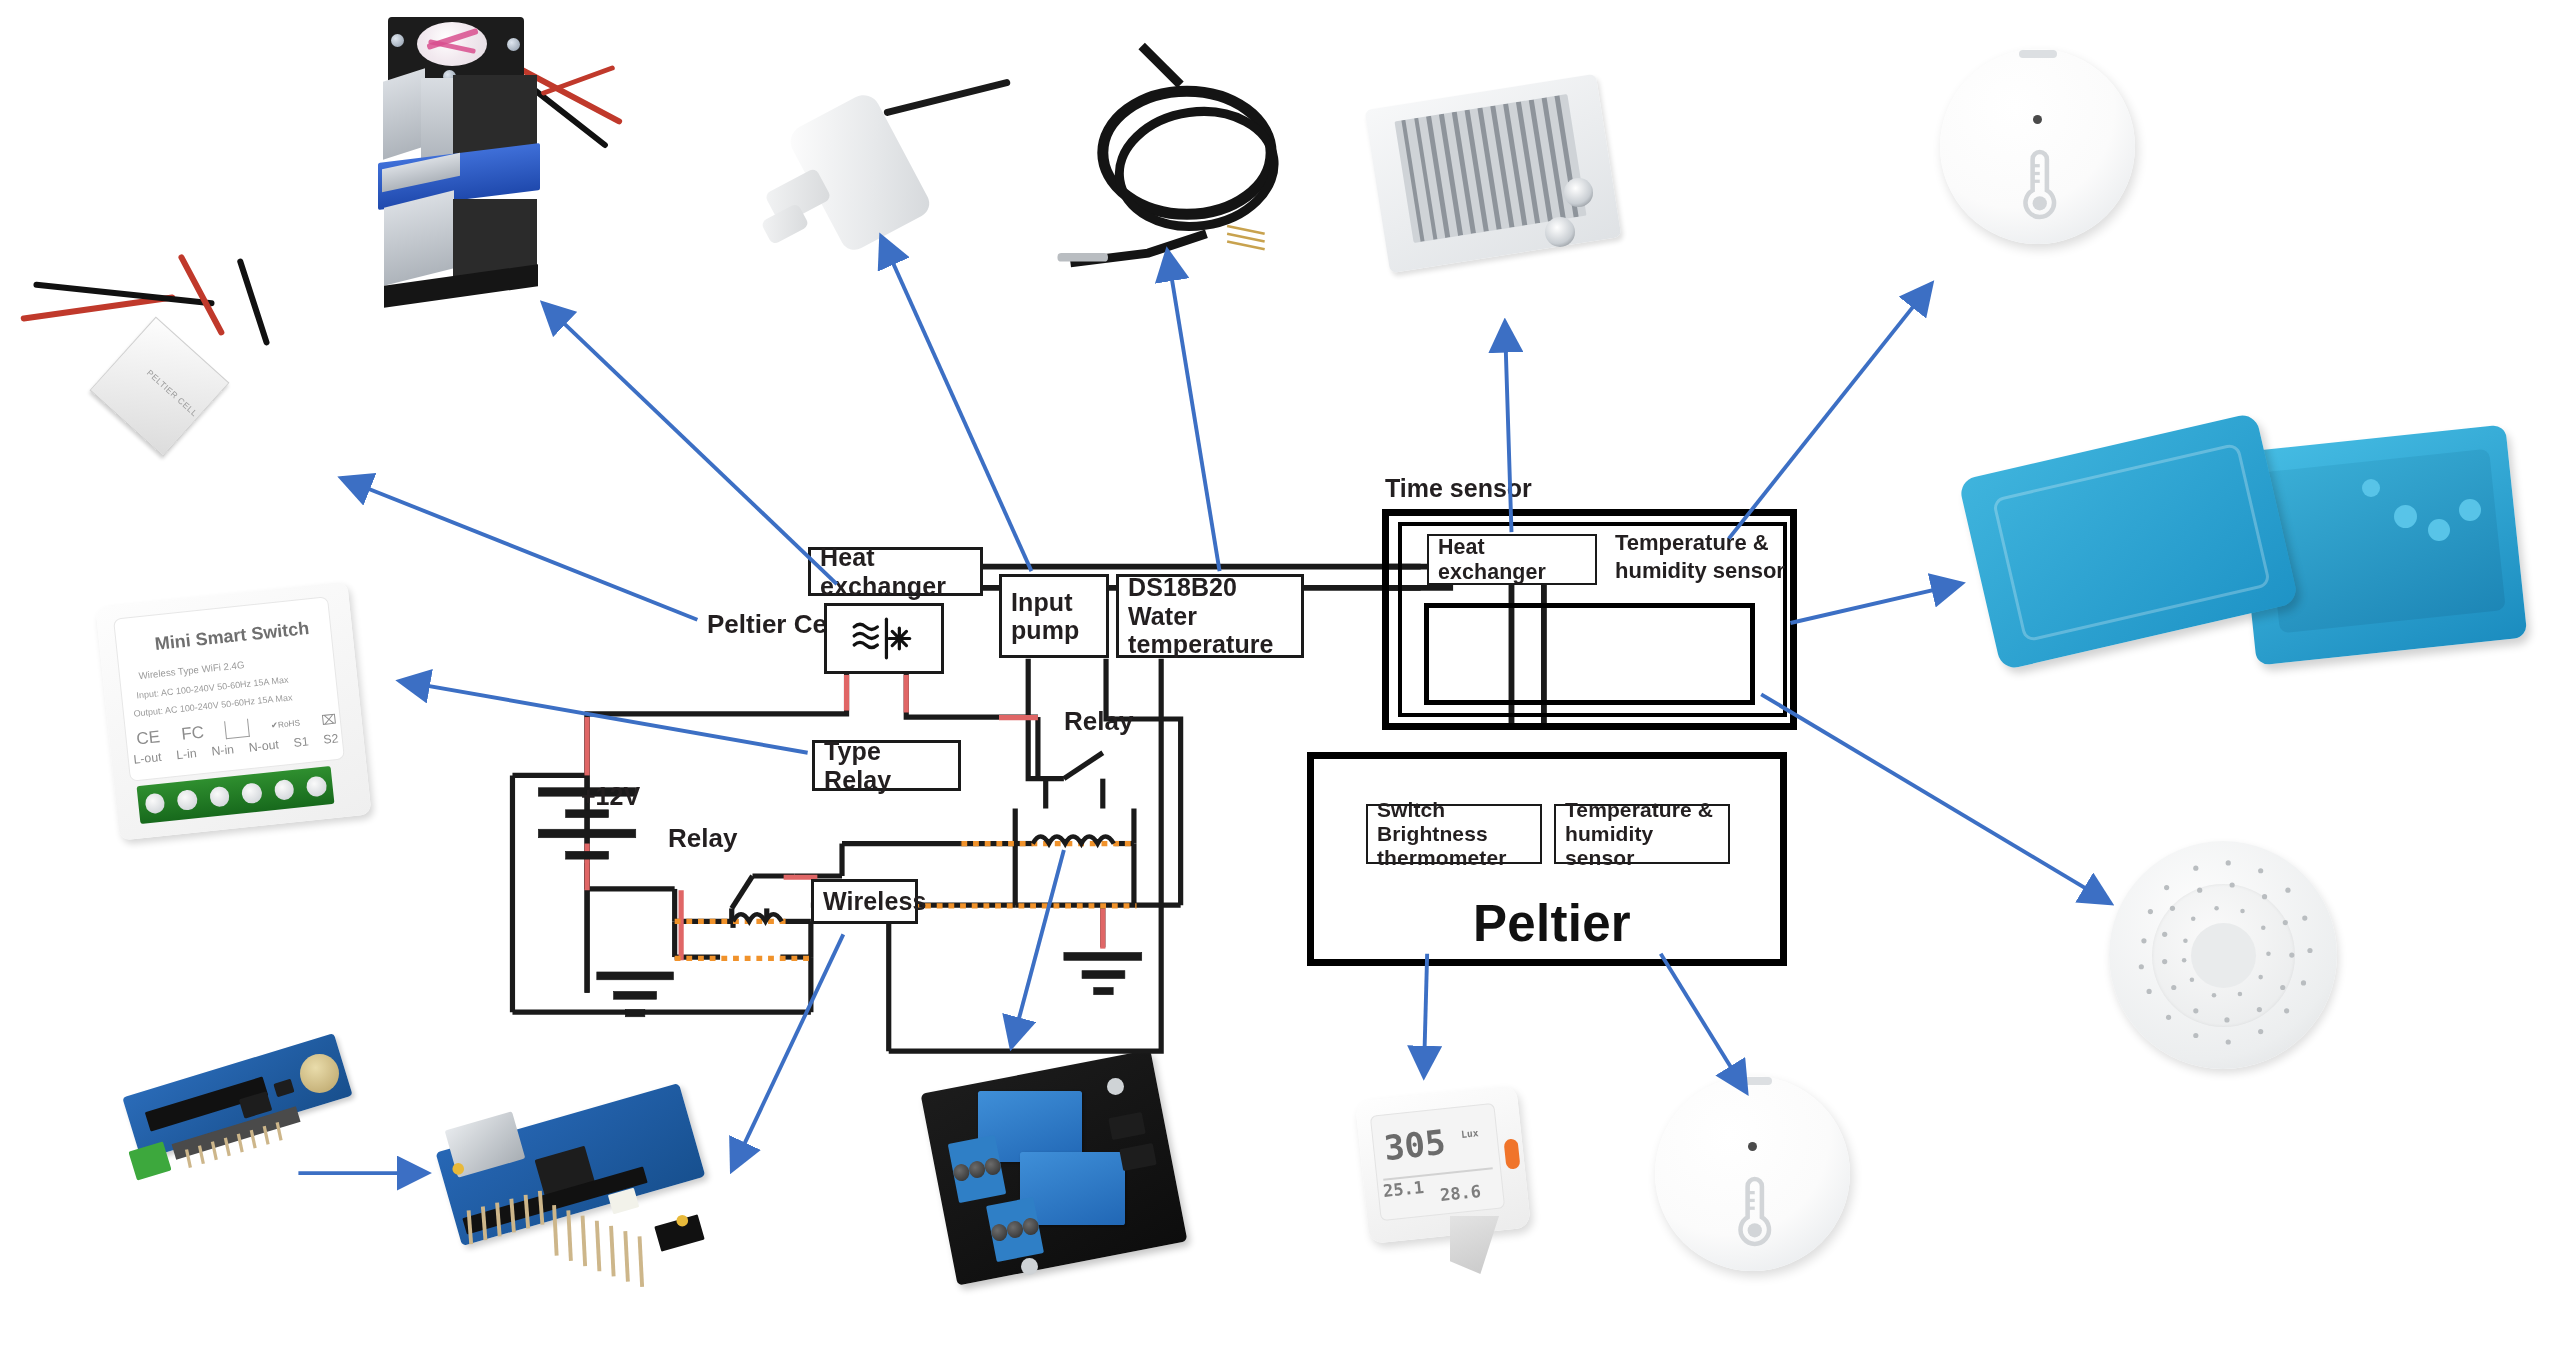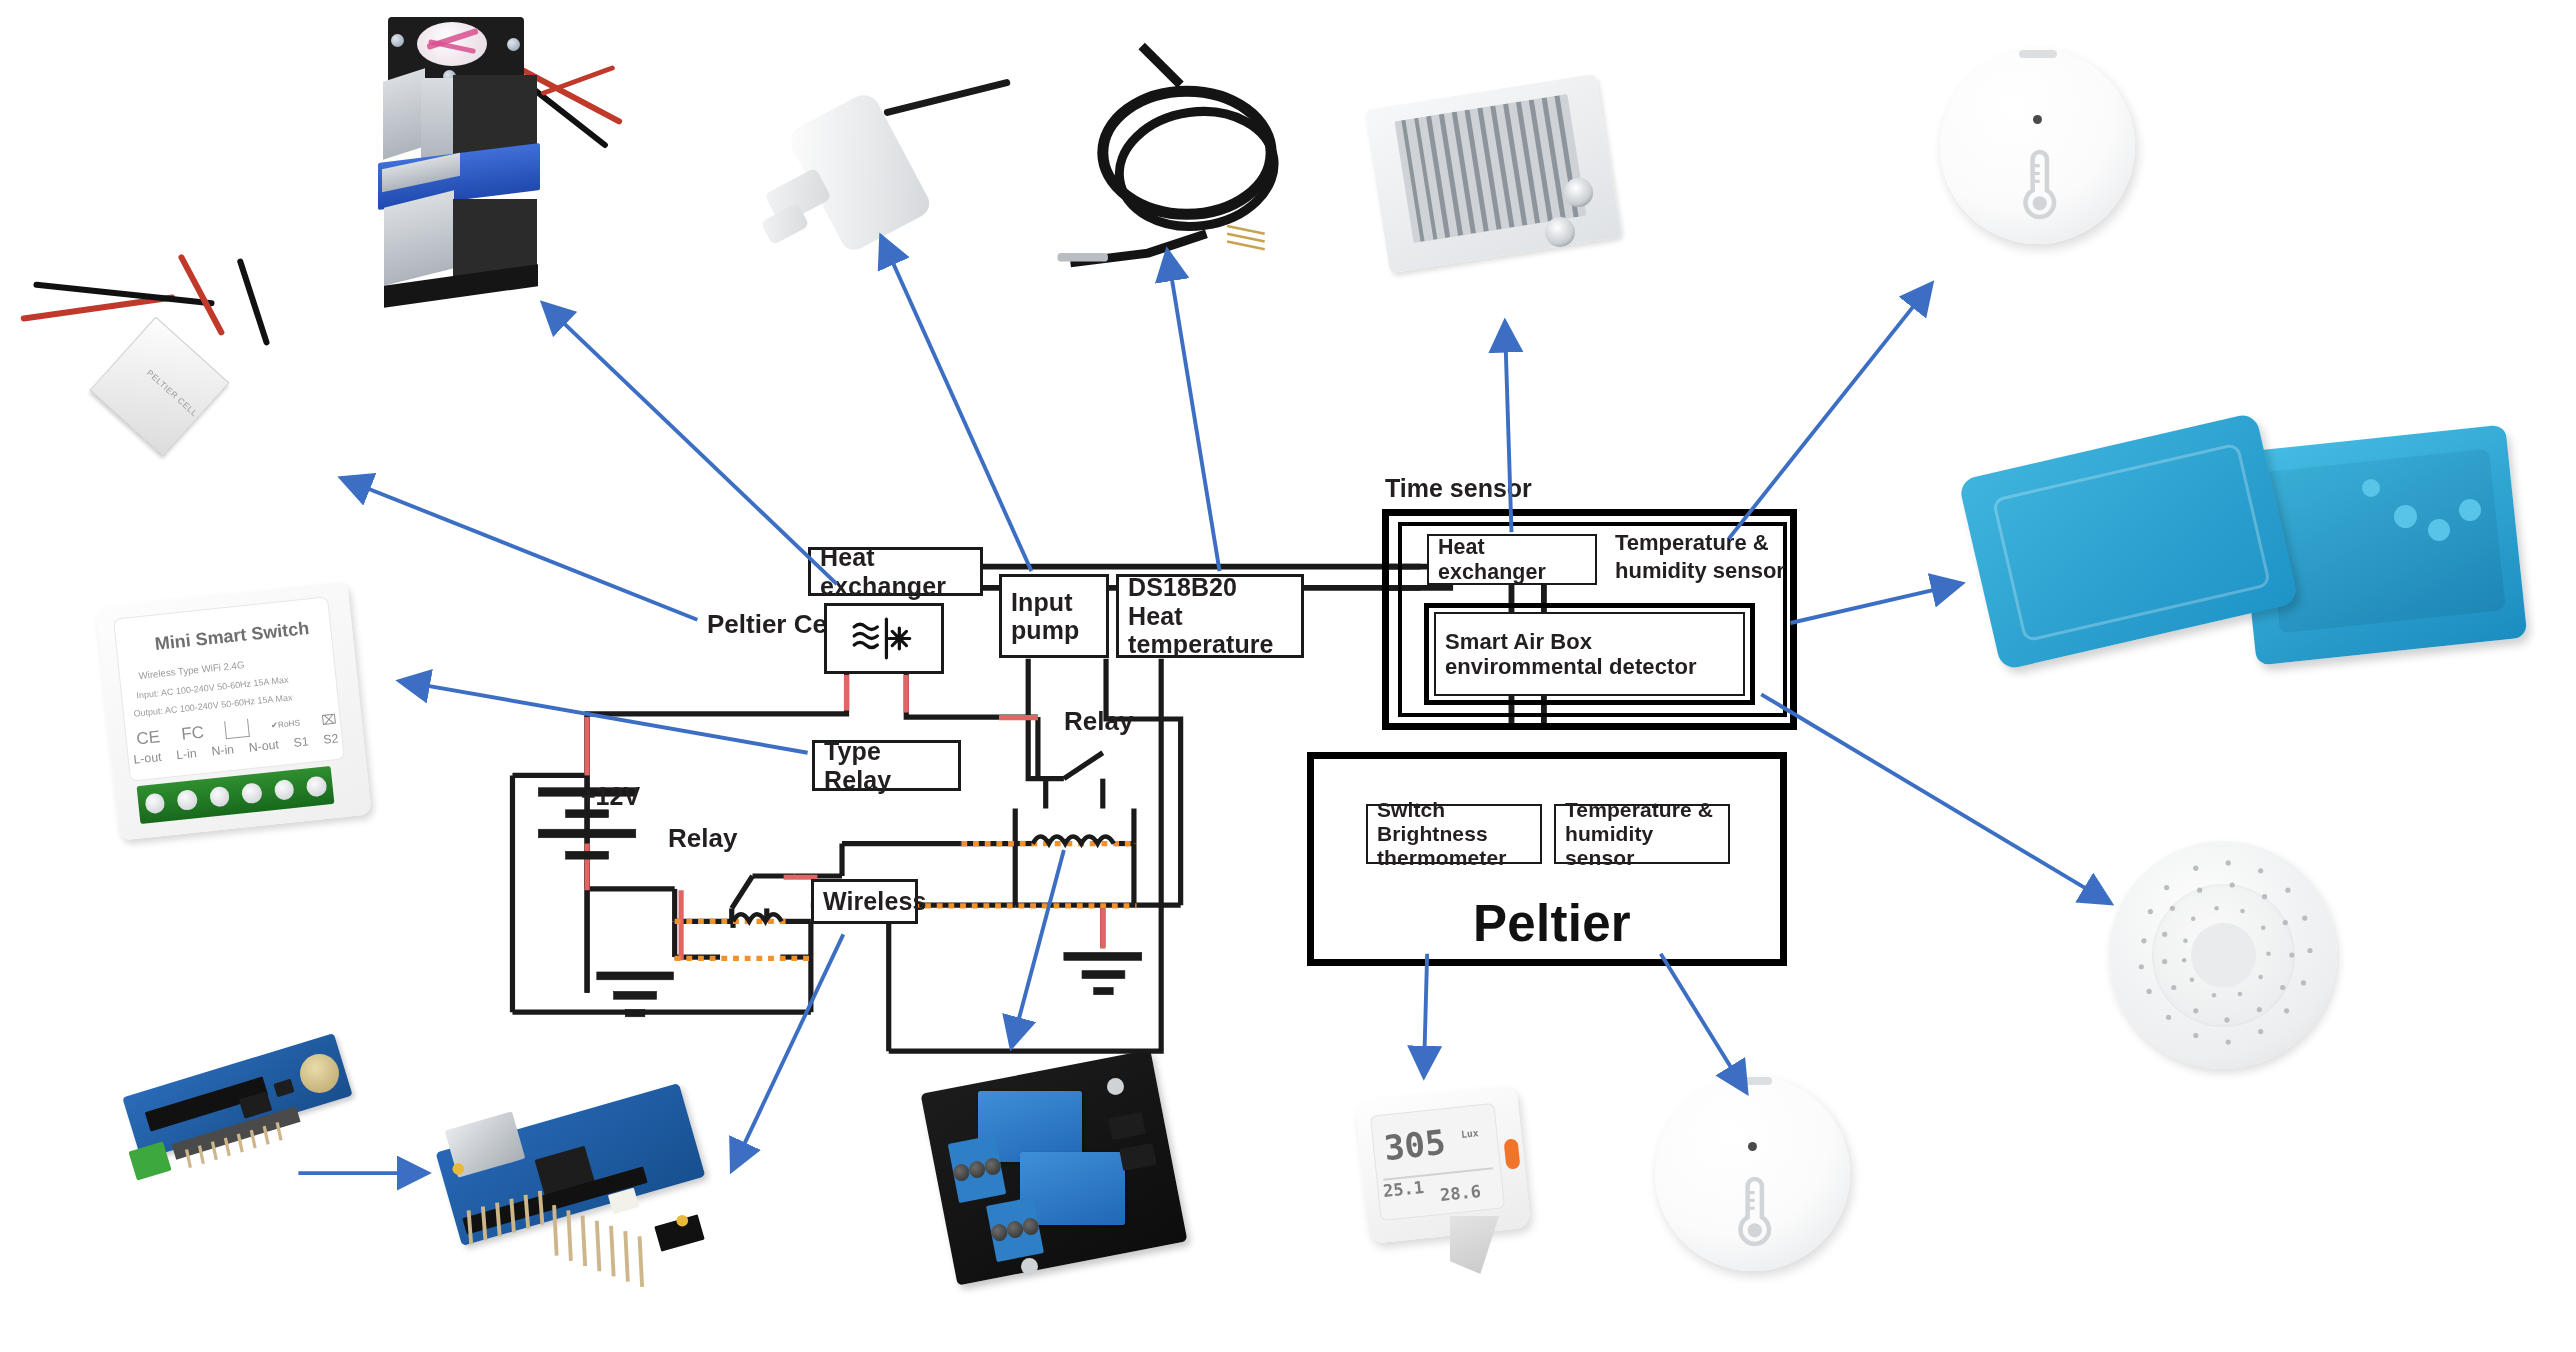--- a/index.html
+++ b/index.html
@@ -575,21 +575,21 @@
     </svg>
   </div>
 
   <div class="dbox" style="left:999px;top:574px;width:110px;height:84px;font-size:25px;">
     <span>Input
 pump</span>
   </div>
 
   <div class="dbox" style="left:1116px;top:574px;width:188px;height:84px;font-size:25px;">
     <span>DS18B20
-Heat temperature</span>
+Water temperature</span>
   </div>
 
   <div class="dbox" style="left:812px;top:740px;width:149px;height:51px;font-size:25px;">
     <span>Type Relay</span>
   </div>
 
   <div class="plainlabel" style="left:1064px;top:707px;">Relay</div>
 
   <div class="plainlabel" style="left:668px;top:824px;">Relay</div>
 
@@ -605,24 +605,20 @@
   <div class="groupbox inner" style="left:1398px;top:522px;width:389px;height:195px;"></div>
 
   <div class="dbox thin" style="left:1427px;top:534px;width:170px;height:51px;font-size:21.4px;">
     <span>Heat exchanger</span>
   </div>
 
   <div class="plainlabel" style="left:1615px;top:529px;font-size:22px;line-height:1.25;">Temperature &amp;
 humidity sensor</div>
 
   <div class="groupbox mid" style="left:1424px;top:603px;width:331px;height:102px;"></div>
-  <div class="dbox thin" style="left:1434px;top:612px;width:311px;height:84px;font-size:22px;border-width:2.6px;">
-    <span>Smart Air Box
-envirommental detector</span>
-  </div>
 
   <div class="groupbox" style="left:1307px;top:752px;width:480px;height:214px;"></div>
 
   <div class="dbox thin" style="left:1366px;top:804px;width:176px;height:60px;font-size:21px;">
     <span>Switch Brightness
 thermometer</span>
   </div>
 
   <div class="dbox thin" style="left:1554px;top:804px;width:176px;height:60px;font-size:21px;">
     <span>Temperature &amp;

